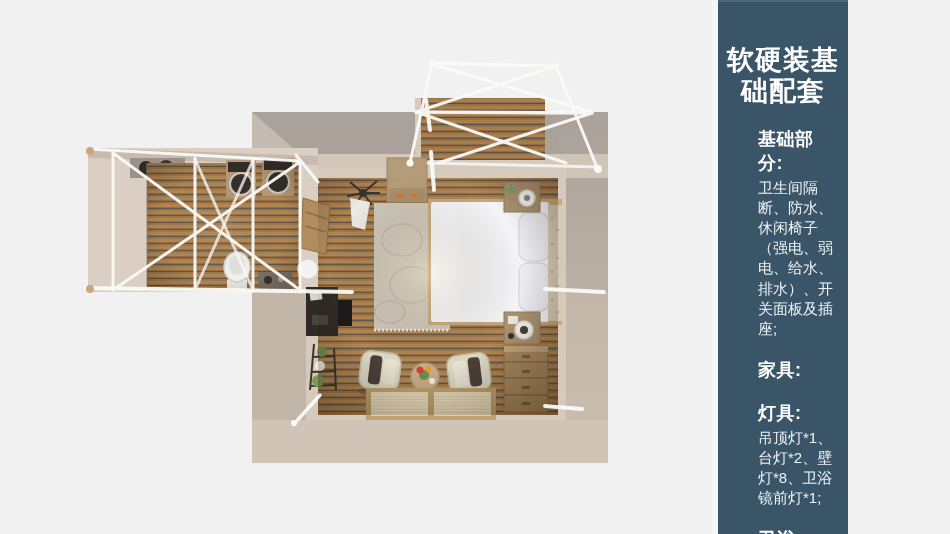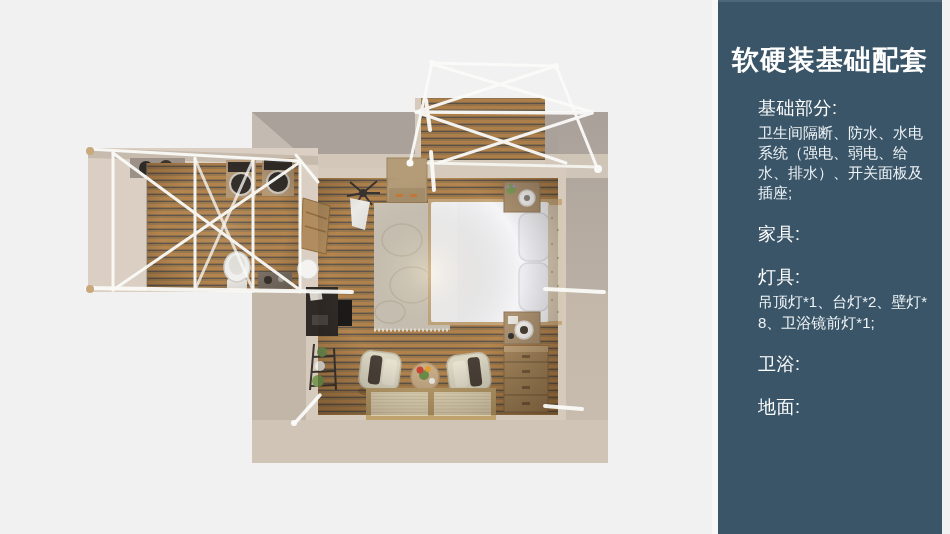--- a/index.html
+++ b/index.html
@@ -1,41 +1,41 @@
 <!DOCTYPE html>
 <html style="--bg: #f1f1f1; --panel-bg: #3a5568; --panel-edge: #f7f7f5; --panel-top: #4d6678; --panel-text: #ffffff; --wall: #c2b6a8; --wall-dark: #a9a19a; --wall-light: #d5cabc; --wall-bottom: #d0c4b6; --wing-floor: #dacfc2; --wood: #b5854e; --wood-dark: #60564a; --wood-mid: #9b7b4e; --truss: #fafaf8; --linen: #f5f5f7; --bed-frame: #c7a87c; --headboard: #d7cab5; --rug: #cfc8ba; --chair: #ddd8c4; --cushion: #4b4138; --mat-frame: #bfa26e; --mat-fill: #ecdfc0; --furn-wood: #ab9170; --chest-wood: #aa8a5f; --dresser-wood: #b49c79; --dark-furn: #2f2a26;"><head>
 <meta charset="utf-8">
 <style>
   html,body{margin:0;padding:0;}
   body{
     width:950px;height:534px;overflow:hidden;
     font-family:"Liberation Sans","DejaVu Sans",sans-serif;
     background:var(--bg,#f1f1f1);
   }
-  .canvas{position:relative;width:942px;height:534px;background:var(--bg,#f1f1f1);}
+  .canvas{position:relative;width:848px;height:534px;background:var(--bg,#f1f1f1);}
   .plan-wrap{position:absolute;left:0;top:0;width:715px;height:534px;}
   .panel-edge{
     position:absolute;left:712px;top:0;bottom:0;width:6px;
     background:var(--panel-edge,#f7f7f5);z-index:2;
   }
   .panel{
     position:absolute;left:718px;top:0;bottom:0;right:0;
     background:var(--panel-bg,#3a5568);
     border-top:2px solid var(--panel-top,#4d6678);
     box-sizing:border-box;z-index:2;color:var(--panel-text,#fff);
   }
   .panel h1.title{
     margin:43px 6px 0 6px;padding:0;text-align:center;
     font-size:27px;font-weight:bold;letter-spacing:1px;line-height:1.15;
     color:var(--panel-text,#fff);
   }
   .sections{margin:20px 12px 0 40px;}
   .section + .section{margin-top:19px;}
   .section-heading{
-    font-size:18px;font-weight:normal;letter-spacing:.5px;
+    font-size:18px;font-weight:bold;letter-spacing:.5px;
     margin-bottom:3px;color:var(--panel-text,#fff);
   }
   .section-body{
     font-size:15px;line-height:1.34;color:#eef3f6;
     word-break:break-all;
   }
 </style>
 </head>
 <body>
 
@@ -301,21 +301,21 @@
     </svg>
   </div>
 
   <div class="panel-edge"></div>
 
   <aside class="panel">
     <h1 class="title">软硬装基础配套</h1>
     <div class="sections" id="sections">
   <div class="section">
     <div class="section-heading">基础部分:</div>
-    <div class="section-body">卫生间隔断、防水、水电系统（强电、弱电、给水、排水）、开关面板及插座;</div>
+    <div class="section-body">卫生间隔断、防水、休闲椅子（强电、弱电、给水、排水）、开关面板及插座;</div>
   </div>
 
   <div class="section">
     <div class="section-heading">家具:</div>
   </div>
 
   <div class="section">
     <div class="section-heading">灯具:</div>
     <div class="section-body">吊顶灯*1、台灯*2、壁灯*8、卫浴镜前灯*1;</div>
   </div>

